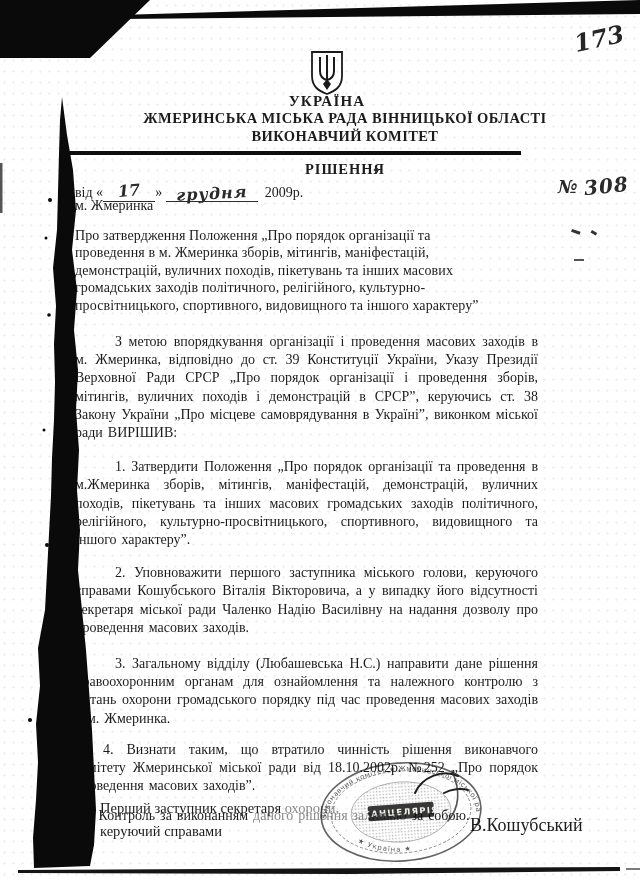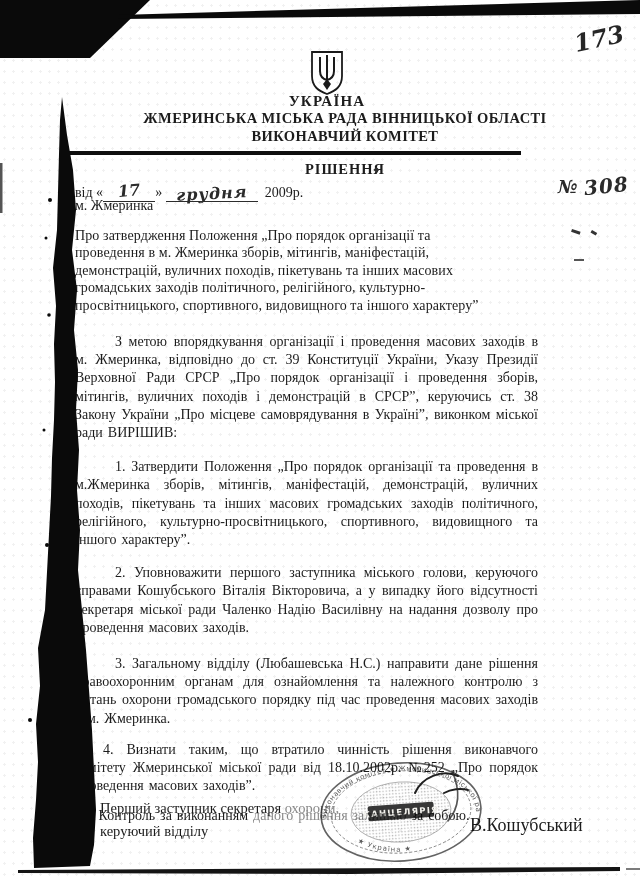--- a/index.html
+++ b/index.html
@@ -88,21 +88,21 @@
     <p class="para mb2">З метою впорядкування організації і проведення масових заходів в м. Жмеринка, відповідно до ст. 39 Конституції України, Указу Президії Верховної Ради СРСР „Про порядок організації і проведення зборів, мітингів, вуличних походів і демонстрацій в СРСР”, керуючись ст. 38  Закону України „Про місцеве самоврядування в Україні”, виконком міської ради ВИРІШИВ:</p>
     <p class="para mb1">1.  Затвердити Положення „Про порядок організації та проведення в м.Жмеринка зборів, мітингів, маніфестацій, демонстрацій, вуличних походів, пікетувань та інших масових громадських заходів політичного, релігійного, культурно-просвітницького, спортивного, видовищного та іншого характеру”.</p>
     <p class="para mb3">2.  Уповноважити першого заступника міського голови, керуючого справами Кошубського Віталія Вікторовича, а у випадку його відсутності секретаря міської ради Чаленко Надію Василівну на надання дозволу про проведення масових заходів.</p>
     <p class="para mb4">3.  Загальному відділу (Любашевська Н.С.) направити дане рішення правоохоронним органам для ознайомлення та належного контролю з питань охорони громадського порядку під час проведення  масових заходів у м. Жмеринка.</p>
     <p class="indent-md mb5">4. Визнати таким, що втратило чинність рішення виконавчого комітету Жмеринської міської ради  від 18.10.2002р. №252 „Про порядок проведення масових заходів”.</p>
     <p class="indent-sm"><span>5.  Контроль за виконанням</span> <span class="faded">даного рішення залишаю</span> <span>за собою.</span></p>
   </div>
 
   <div class="abs sig">
     <div><span>Перший заступник секретаря</span> <span class="faded">охорони,</span></div>
-    <div>керуючий відділу</div>
+    <div>керуючий справами</div>
   </div>
   <div class="abs sig-name">В.Кошубський</div>
 
   <svg class="stamp-svg" width="170" height="105" viewBox="0 0 170 105">
     <defs>
       <pattern id="dotpat" width="3.2" height="3.2" patternUnits="userSpaceOnUse">
         <circle cx="1.3" cy="1.3" r="0.75" fill="#6f6f6f" opacity="0.55"></circle>
       </pattern>
       <path id="arcTop" d="M 10,56 A 75,45 0 1 1 160,56" fill="none"></path>
       <path id="arcBottom" d="M 26,62 A 60,36 0 0 0 144,62" fill="none"></path>

